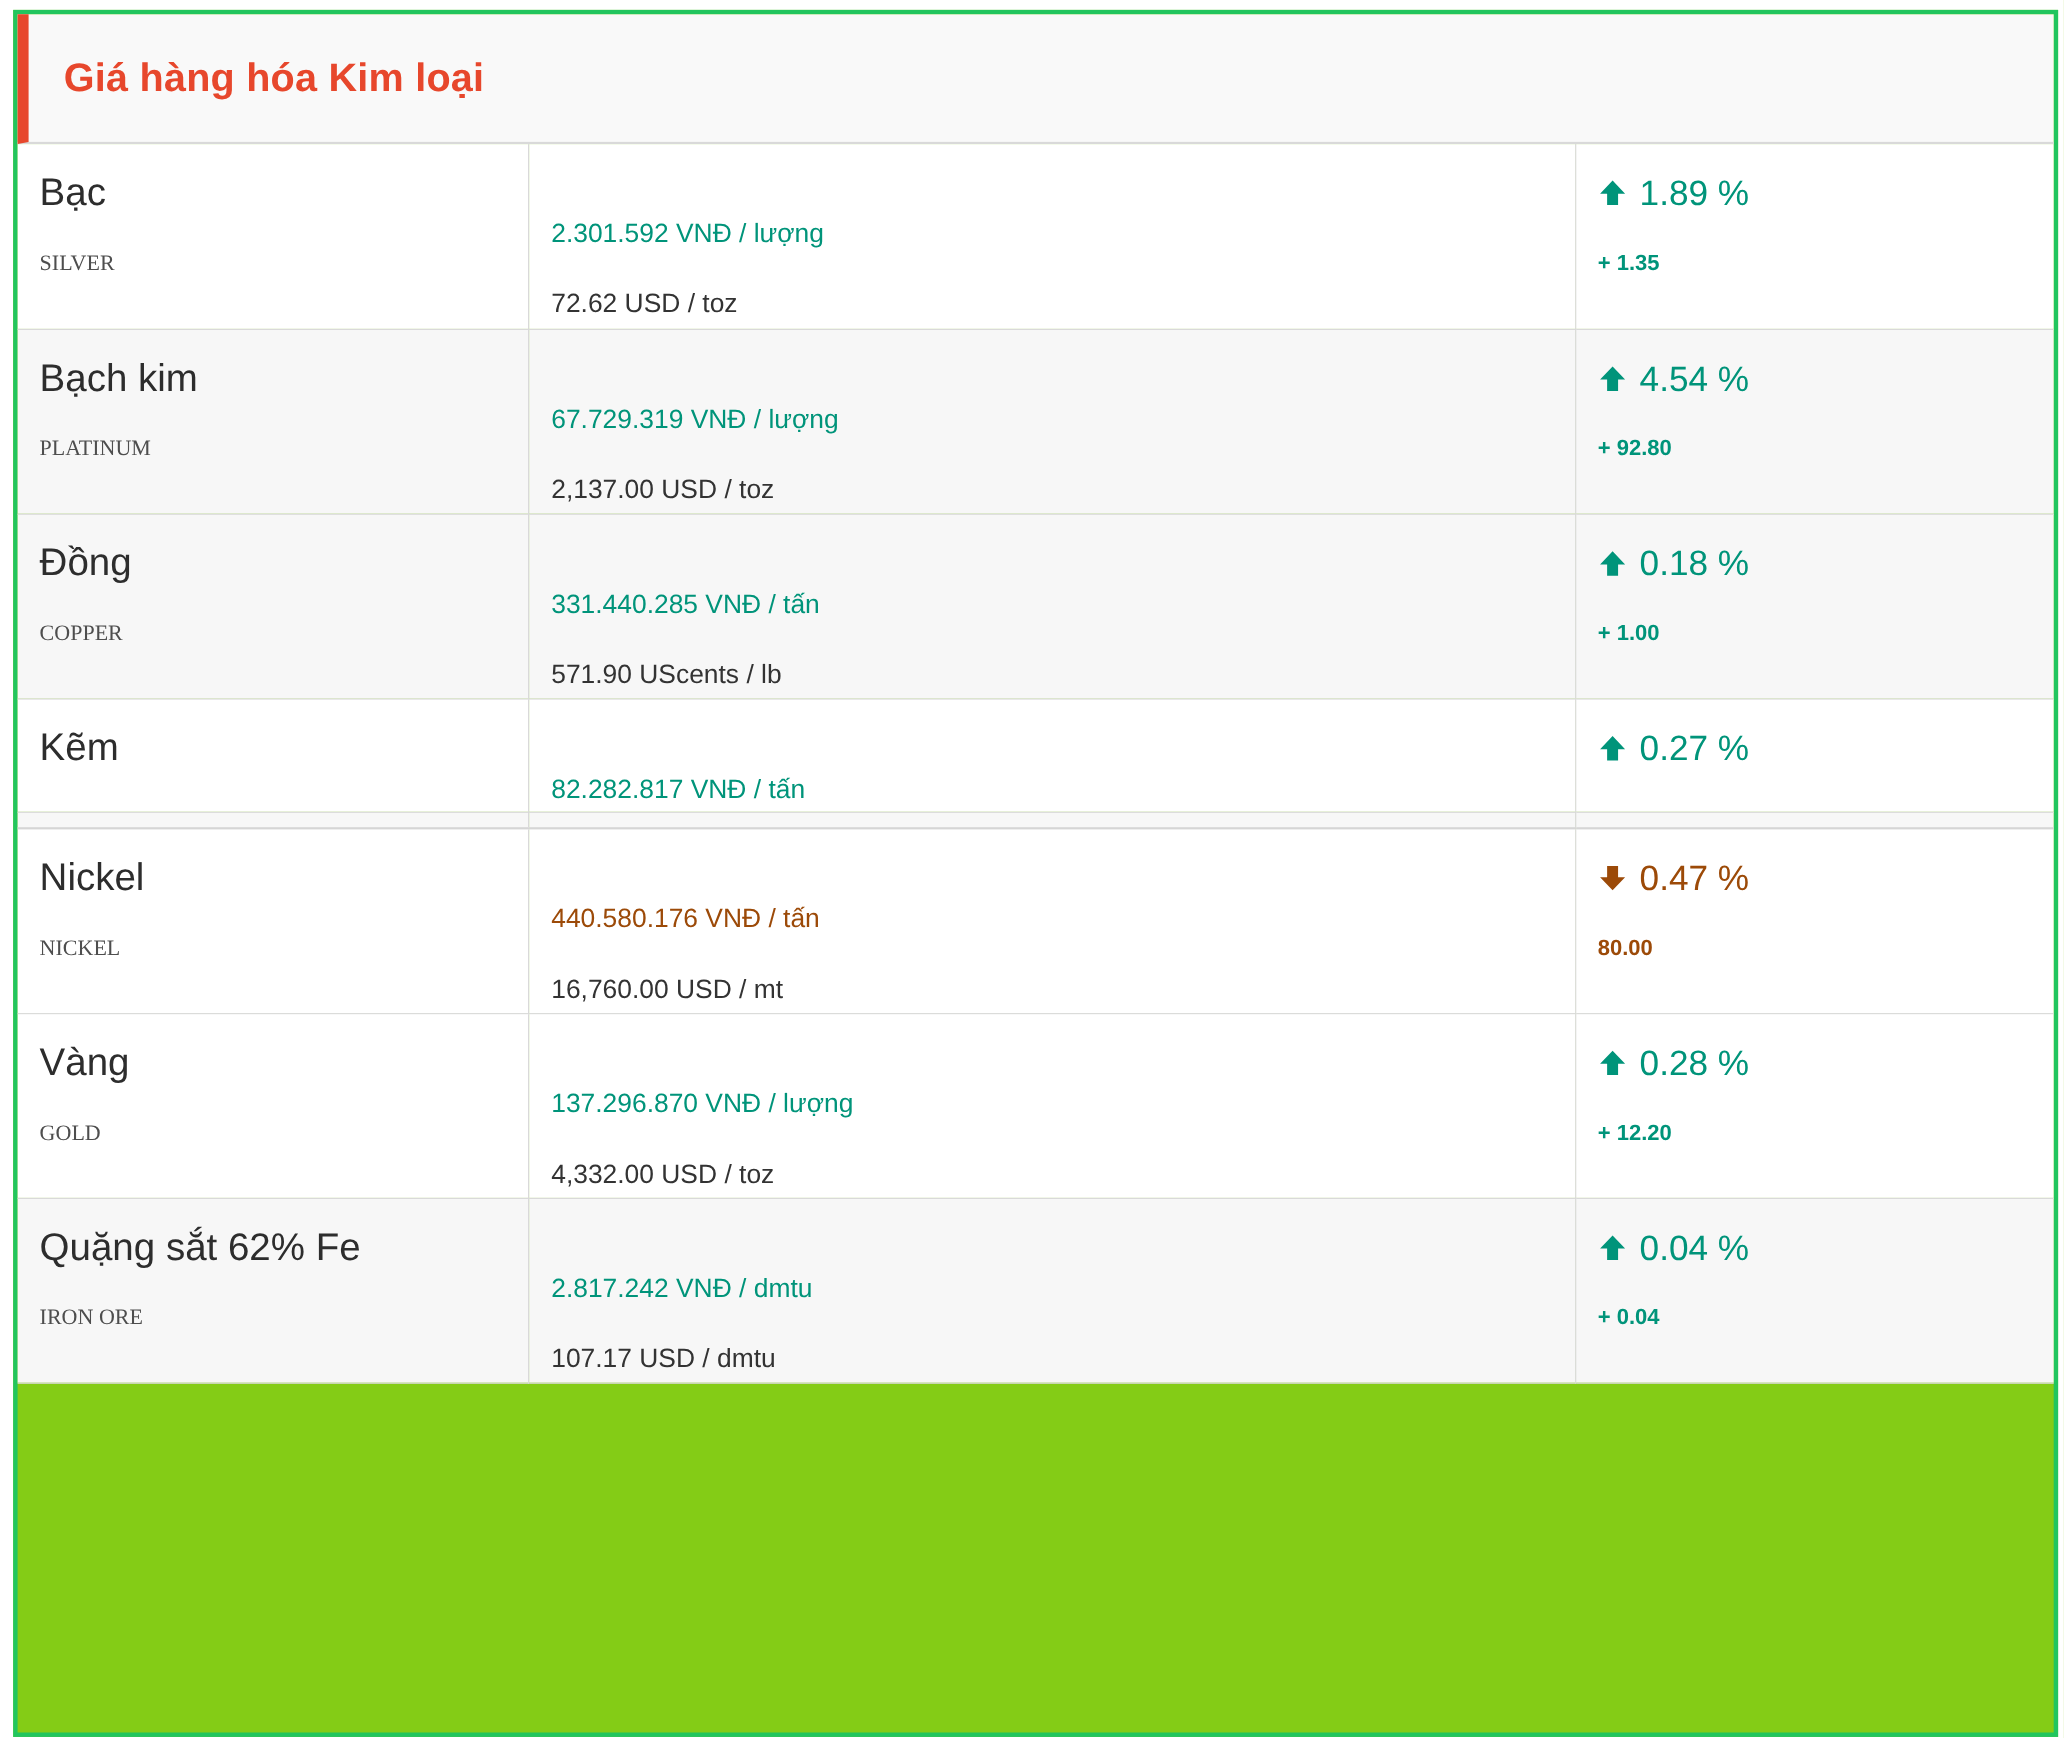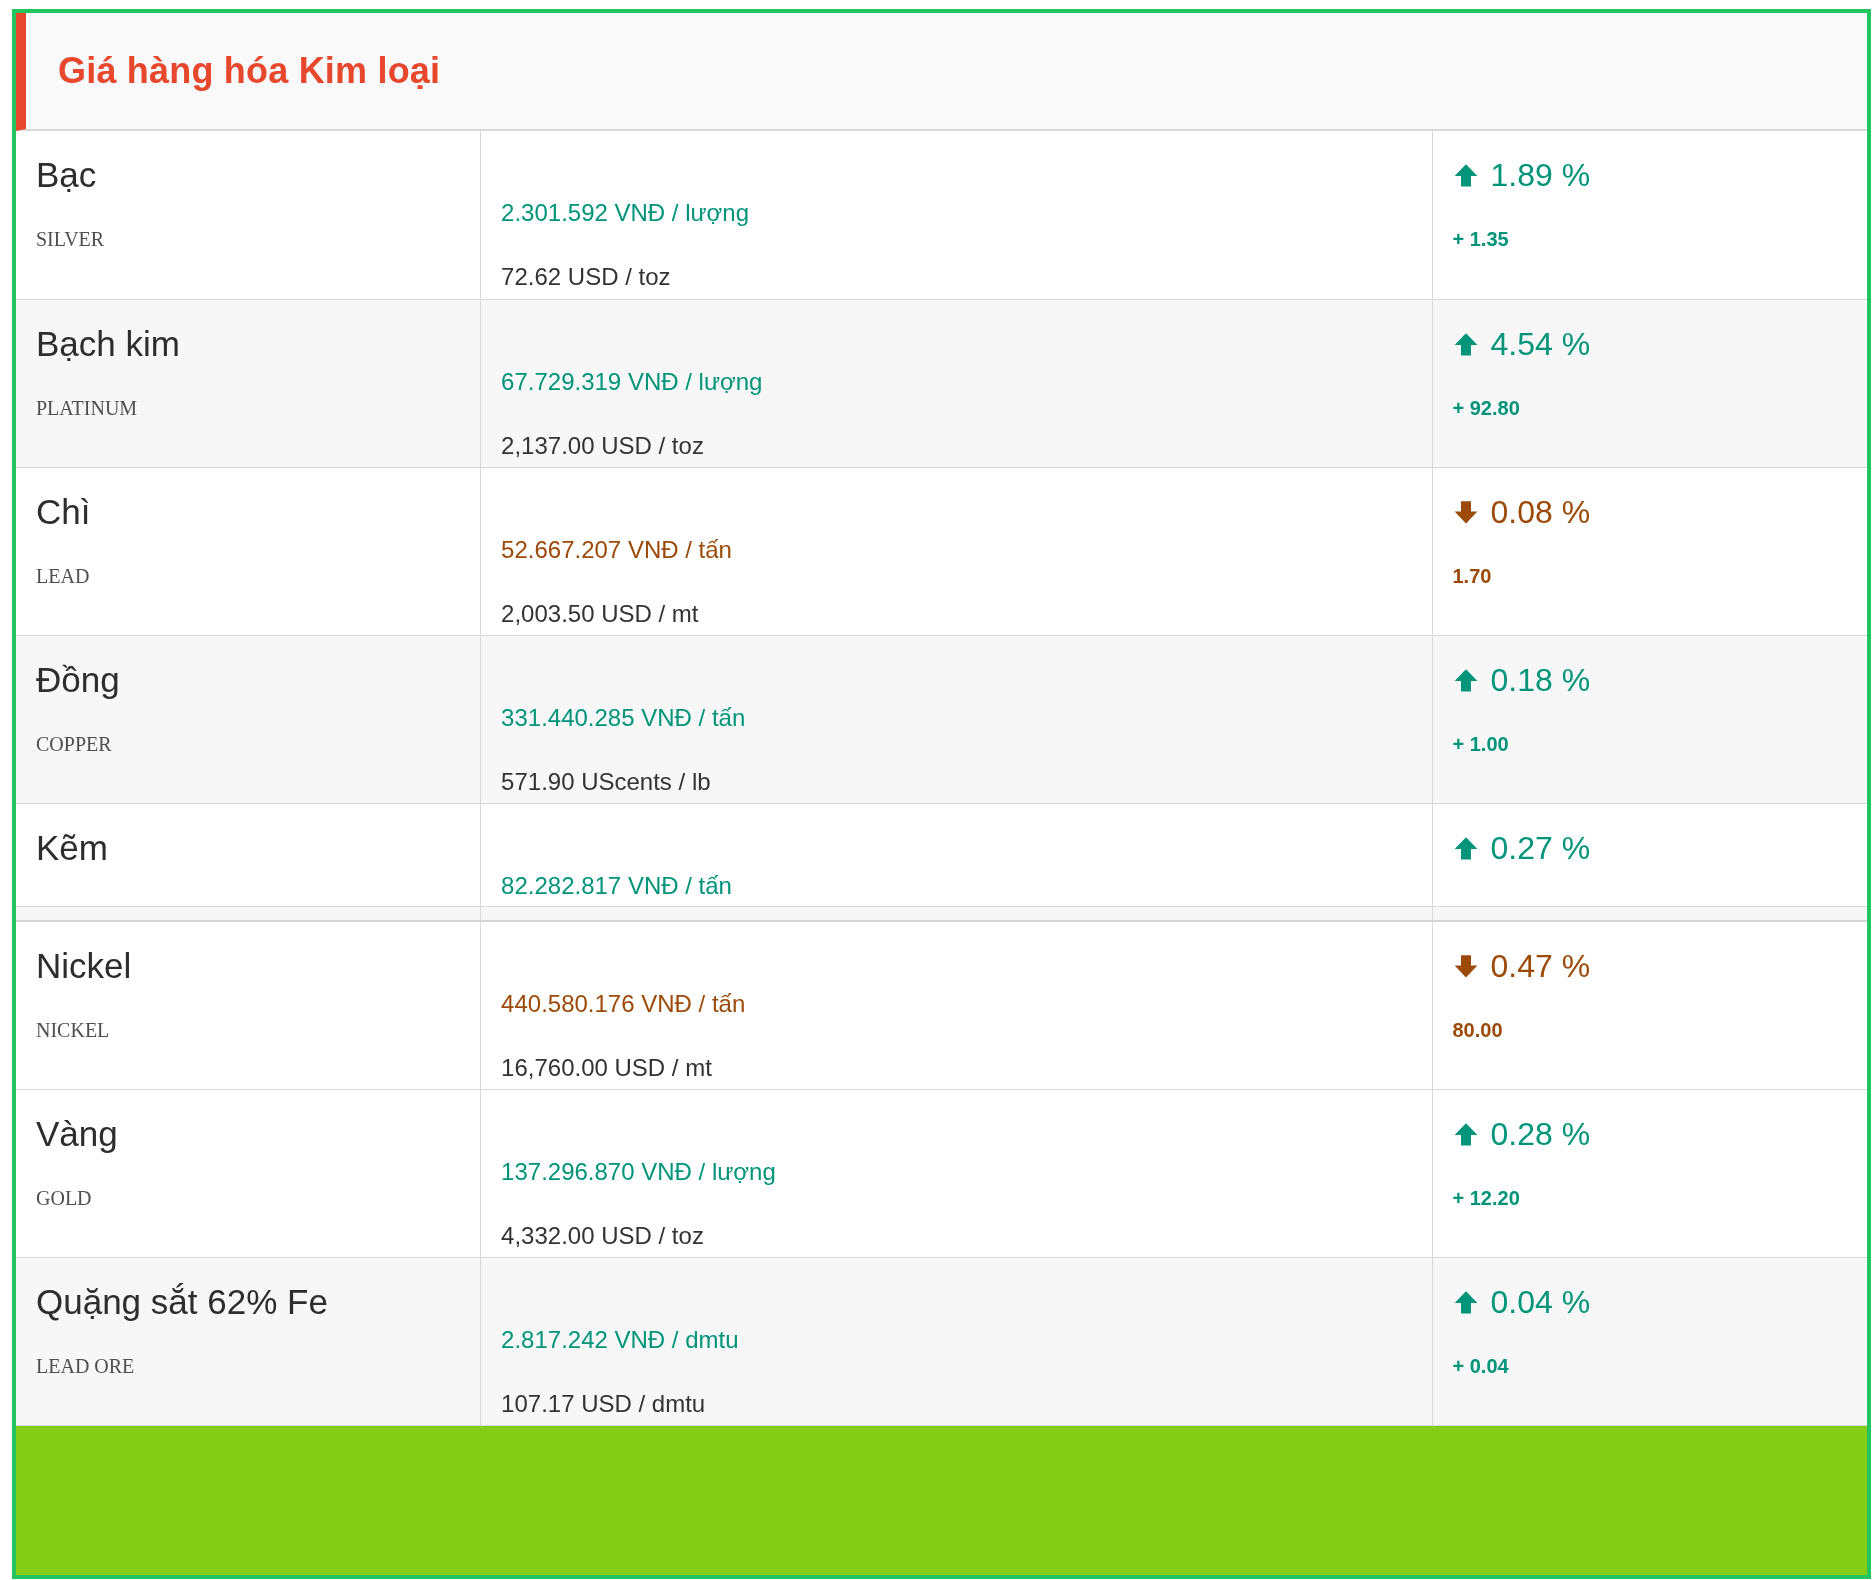--- a/index.html
+++ b/index.html
@@ -124,42 +124,20 @@
                     <path d="M12 2 L22.5 13 H16.6 V22.5 H7.4 V13 H1.5 Z"></path>
                   </svg>
         </span>
 
         <span>4.54 %</span>
       </div>
       <div class="l2 chg">+ 92.80</div>
     </td>
   </tr>
 
-  <tr class="row down">
-    <td class="c1">
-      <div class="l1 name-vi">Chì</div>
-      <div class="l2 name-en">LEAD</div>
-    </td>
-    <td class="c2">
-      <div class="l1 vnd">52.667.207 VNĐ / tấn</div>
-      <div class="l2 usd">2,003.50 USD / mt</div>
-    </td>
-    <td class="c3">
-      <div class="l1 pct">
-
-        <span class="arrow arrow-down">
-          <svg width="26" height="26" viewBox="0 0 24 24" fill="currentColor">
-                    <path d="M12 22.5 L1.5 11.5 H7.4 V2 H16.6 V11.5 H22.5 Z"></path>
-                  </svg>
-        </span>
-        <span>0.08 %</span>
-      </div>
-      <div class="l2 chg">1.70</div>
-    </td>
-  </tr>
 
   <tr class="row up alt">
     <td class="c1">
       <div class="l1 name-vi">Đồng</div>
       <div class="l2 name-en">COPPER</div>
     </td>
     <td class="c2">
       <div class="l1 vnd">331.440.285 VNĐ / tấn</div>
       <div class="l2 usd">571.90 UScents / lb</div>
     </td>
@@ -249,21 +227,21 @@
 
         <span>0.28 %</span>
       </div>
       <div class="l2 chg">+ 12.20</div>
     </td>
   </tr>
 
   <tr class="row up alt">
     <td class="c1">
       <div class="l1 name-vi">Quặng sắt 62% Fe</div>
-      <div class="l2 name-en">LEAD ORE</div>
+      <div class="l2 name-en">IRON ORE</div>
     </td>
     <td class="c2">
       <div class="l1 vnd">2.817.242 VNĐ / dmtu</div>
       <div class="l2 usd">107.17 USD / dmtu</div>
     </td>
     <td class="c3">
       <div class="l1 pct">
         <span class="arrow arrow-up">
           <svg width="26" height="26" viewBox="0 0 24 24" fill="currentColor">
                     <path d="M12 2 L22.5 13 H16.6 V22.5 H7.4 V13 H1.5 Z"></path>

